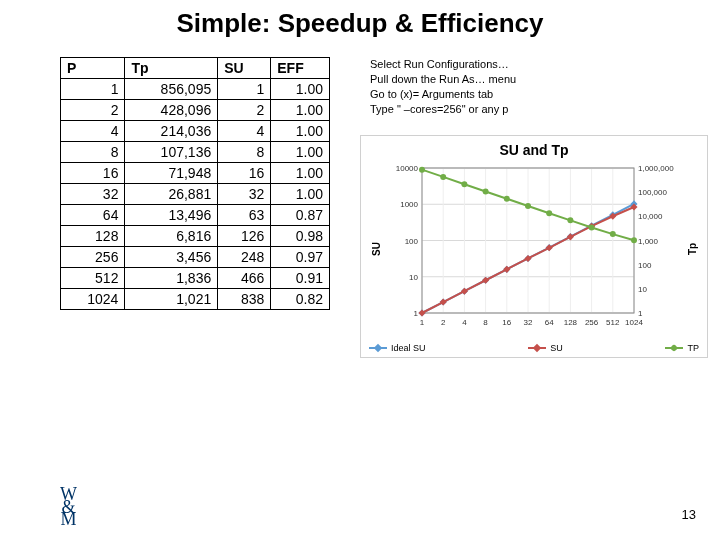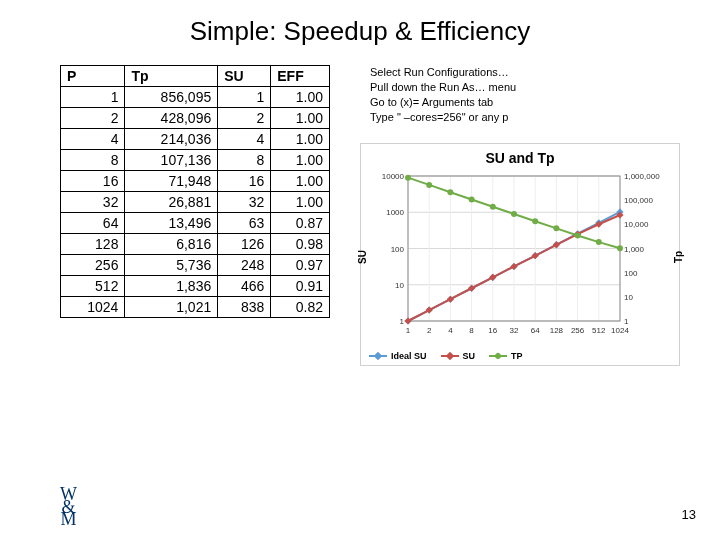--- a/index.html
+++ b/index.html
@@ -7,22 +7,22 @@
   body {
     width: 720px;
     height: 540px;
     font-family: Arial, Helvetica, sans-serif;
     background: #fff;
     position: relative;
   }
   .title {
     text-align: center;
     font-size: 26px;
-    font-weight: normal;
-    padding-top: 16px;
+    font-weight: bold;
+    padding-top: 8px;
     line-height: 1.2;
   }
   .content {
     display: flex;
     margin-top: 18px;
     padding: 0 40px 0 60px;
   }
   .left { flex: 0 0 280px; }
   .right { flex: 1; padding-left: 20px; }
   table.data {
@@ -38,21 +38,21 @@
   table.data td.num { text-align: right; }
   .instructions {
     font-size: 11px;
     line-height: 1.35;
     margin-bottom: 18px;
     padding-left: 10px;
   }
   .chart-box {
     border: 1px solid #d0d0d0;
     padding: 6px 8px 4px 8px;
-    width: 320px;
+    width: 348px;
     background: #fff;
   }
   .chart-title {
     text-align: center;
     font-weight: bold;
     font-size: 14px;
     margin-bottom: 4px;
   }
   .plot {
     position: relative;
@@ -72,25 +72,23 @@
   .axis-label-y-right {
     position: absolute;
     right: -14px;
     top: 50%;
     transform: translateY(-50%) rotate(-90deg);
     font-size: 10px;
     font-weight: bold;
   }
   .legend {
     display: flex;
-    justify-content: flex-start;
-    gap: 14px;
+    justify-content: space-between;
     font-size: 9px;
     margin-top: 6px;
-    font-weight: bold;
   }
   .legend-item { display: flex; align-items: center; gap: 4px; }
   .swatch { width: 18px; height: 2px; position: relative; }
   .swatch::after {
     content: '';
     position: absolute;
     width: 6px; height: 6px;
     left: 6px; top: -2px;
     transform: rotate(45deg);
   }
@@ -179,21 +177,21 @@
             <td class="num">0.87</td>
           </tr>
           <tr>
             <td class="num">128</td>
             <td class="num">6,816</td>
             <td class="num">126</td>
             <td class="num">0.98</td>
           </tr>
           <tr>
             <td class="num">256</td>
-            <td class="num">5,736</td>
+            <td class="num">3,456</td>
             <td class="num">248</td>
             <td class="num">0.97</td>
           </tr>
           <tr>
             <td class="num">512</td>
             <td class="num">1,836</td>
             <td class="num">466</td>
             <td class="num">0.91</td>
           </tr>
           <tr>

